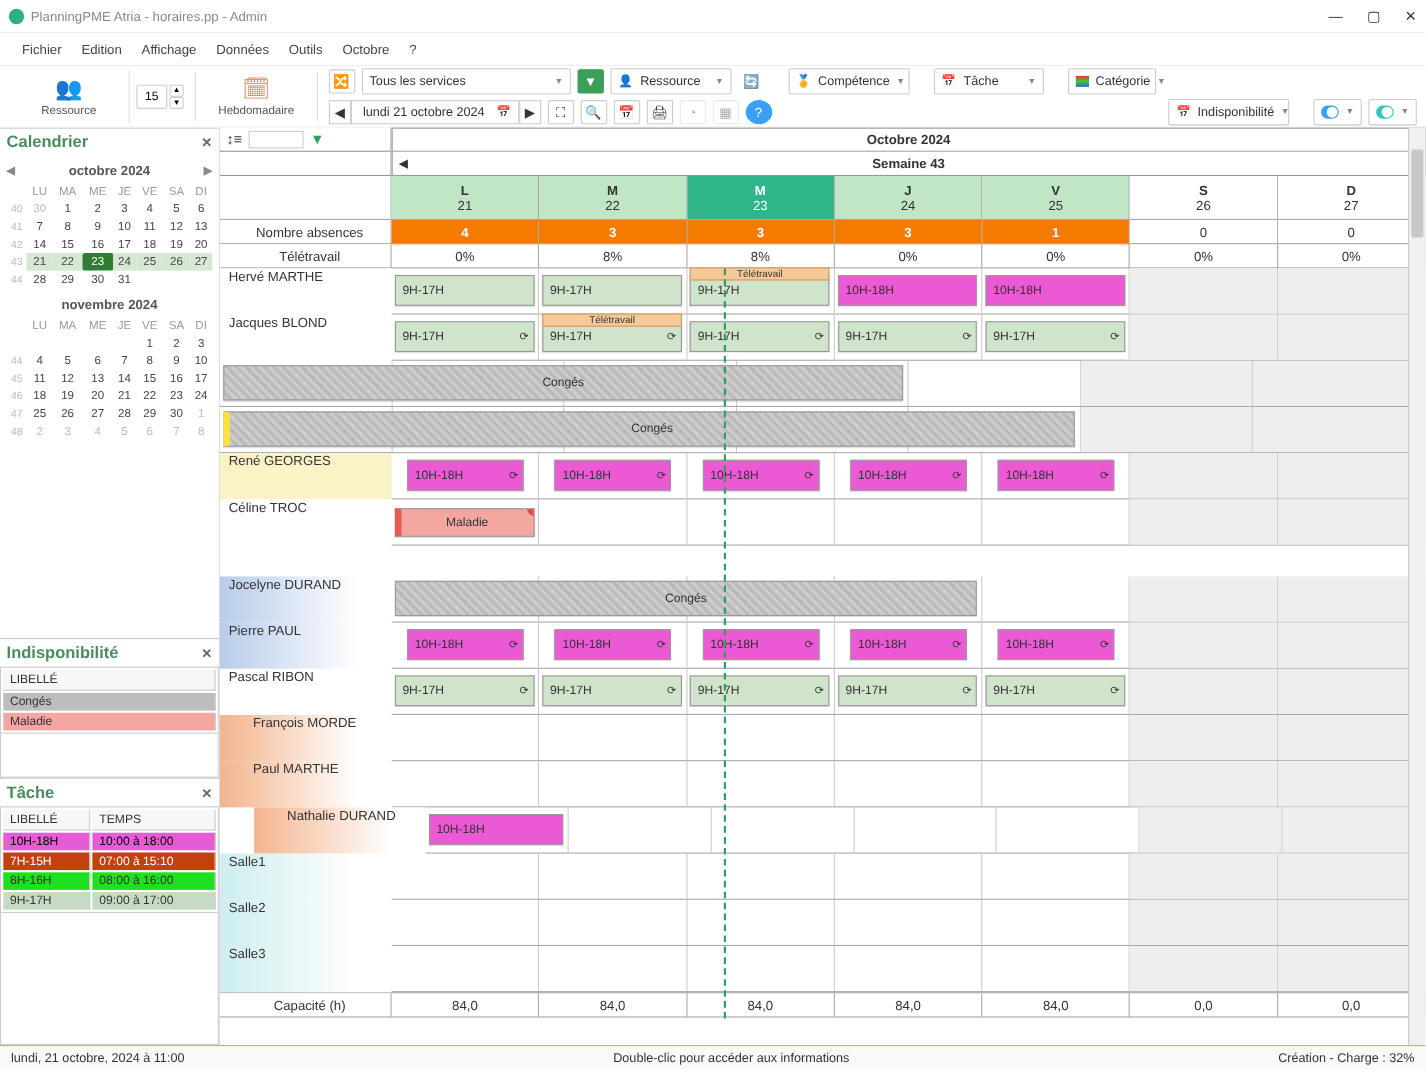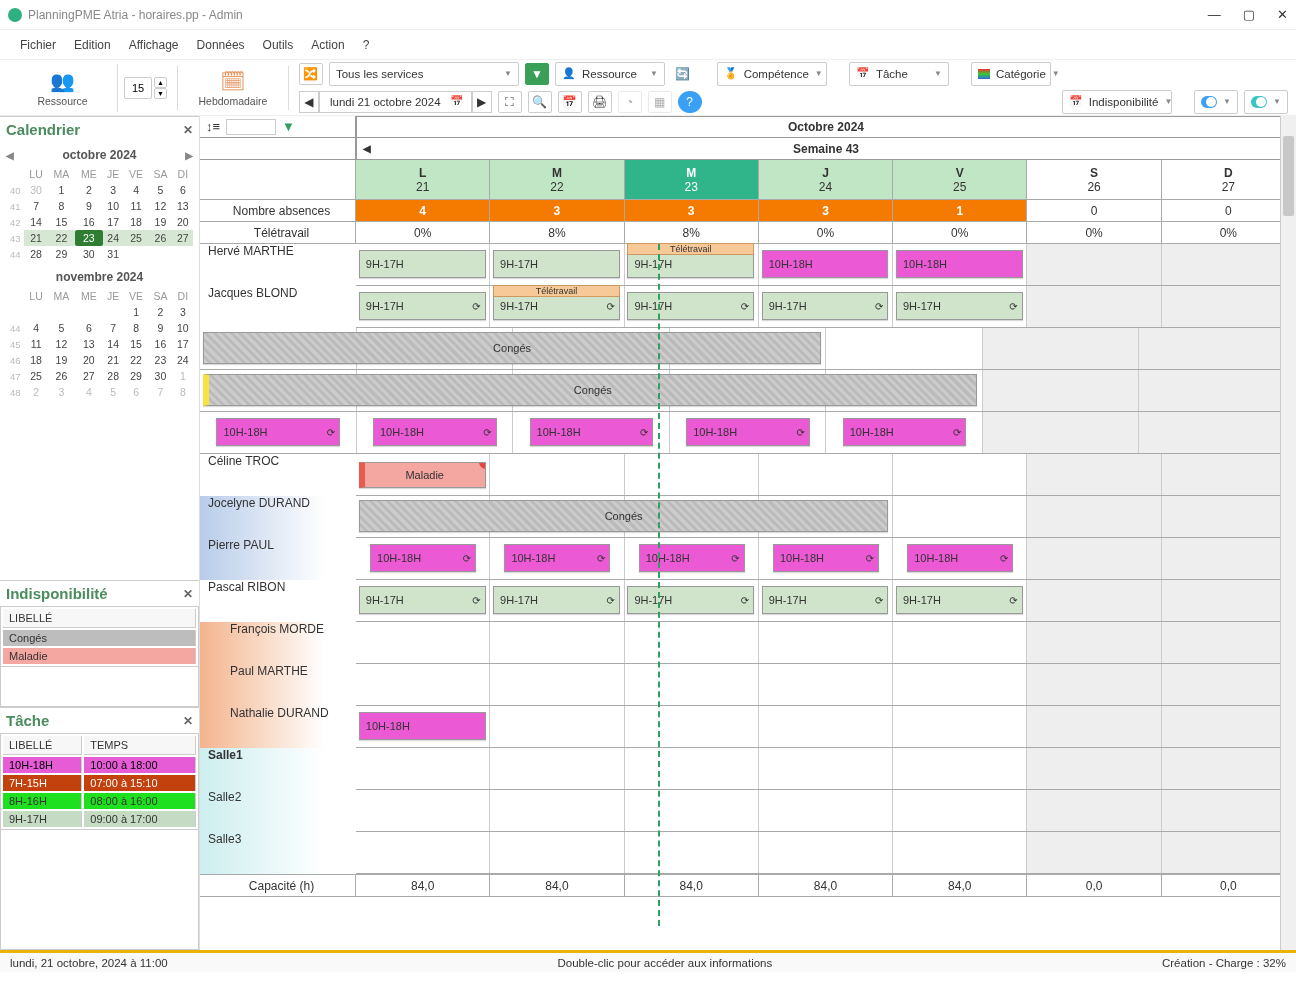--- a/index.html
+++ b/index.html
@@ -97,21 +97,21 @@
 
 .res-grad-green { background: linear-gradient(90deg, #2fb080 0%, #fff 70%); }
 .res-grad-yellow { background:#faf3c6; }
 .res-grad-blue { background: linear-gradient(90deg, #b8cce9 0%, #fff 80%); }
 .res-grad-orange { background: linear-gradient(90deg, #f3b48d 0%, #fff 80%); padding-left: 30px; }
 .res-grad-cyan { background: linear-gradient(90deg, #cdeeef 0%, #fff 80%); }
 
 .cap-row .cell { font-weight:400; }
 .now-line { position:absolute; top:0; bottom:0; border-left:2px dashed #2fa060; z-index:5; pointer-events:none;}
 
-.footer { height:22px; display:flex; align-items:center; padding:0 10px; font-size:11.5px; color:#333; border-top:3px solid #eab308; background:#f9f9f9;}
+.footer { height:22px; display:flex; align-items:center; padding:0 10px; font-size:11.5px; color:#333; border-top:1px solid #eab308; background:#f9f9f9;}
 .footer .mid { flex:1; text-align:center;}
 .footer .right { }
 
 .scrollbar-v { position:absolute; right:0; top:0; bottom:0; width:16px; background:#f0f0f0; border-left:1px solid #ccc;}
 .scrollbar-v .thumb { position:absolute; left:2px; right:2px; top:20px; height:80px; background:#c8c8c8; border-radius:2px;}
 
 
 .ic-people{color:#d46;} .ic-comp{color:#e6a331;} .ic-task{color:#e95b50;} .ic-cat span{display:inline-block;width:12px;height:10px;background:linear-gradient(#e33,#3c3,#36d);} .ic-ind{color:#e95b50;}
 .toggle-blue{width:22px;height:12px;background:#3aa0f5;border-radius:6px;display:inline-block;position:relative;} .toggle-blue::after{content:"";position:absolute;right:1px;top:1px;width:10px;height:10px;background:#fff;border-radius:50%;}
 .toggle-teal{width:22px;height:12px;background:#3ac5c5;border-radius:6px;display:inline-block;position:relative;} .toggle-teal::after{content:"";position:absolute;right:1px;top:1px;width:10px;height:10px;background:#fff;border-radius:50%;}
@@ -128,21 +128,21 @@
     <span>✕</span>
   </div>
 </div>
 
 <div class="menubar" id="menubar">
     <span>Fichier</span>
     <span>Edition</span>
     <span>Affichage</span>
     <span>Données</span>
     <span>Outils</span>
-    <span>Action</span>
+    <span>Octobre</span>
     <span>?</span>
   </div>
 
 <div class="toolbar">
   <div class="tb-group" style="width:110px;border-right:1px solid #ddd;">
     <span class="icon" style="color:#3a6fa5;">👥</span>
     <span class="lbl">Ressource</span>
   </div>
   <div class="tb-row">
     <div style="display:flex;gap:2px;">
@@ -566,20 +566,21 @@
               <div class="daycell " style="left:14.285714285714286%;width:14.285714285714286%;"></div>
               <div class="daycell " style="left:28.571428571428573%;width:14.285714285714286%;"></div>
               <div class="daycell " style="left:42.857142857142854%;width:14.285714285714286%;"></div>
               <div class="daycell " style="left:57.142857142857146%;width:14.285714285714286%;"></div>
               <div class="daycell we" style="left:71.42857142857143%;width:14.285714285714286%;"></div>
               <div class="daycell we" style="left:85.71428571428571%;width:14.285714285714286%;"></div>
               <div class="task conges y" style="left:0.3%;width:70.62857142857143%;">Congés</div>
             </div>
           </div>
           <div class="sched-row" style="display:flex;">
+            <div class="res-col cell res-grad-yellow" style="width:156px;flex-shrink:0;">René GEORGES</div>
             <div class="sched-area" style="flex:1;">
               <div class="daycell " style="left:0%;width:14.285714285714286%;"></div>
               <div class="daycell " style="left:14.285714285714286%;width:14.285714285714286%;"></div>
               <div class="daycell " style="left:28.571428571428573%;width:14.285714285714286%;"></div>
               <div class="daycell " style="left:42.857142857142854%;width:14.285714285714286%;"></div>
               <div class="daycell " style="left:57.142857142857146%;width:14.285714285714286%;"></div>
               <div class="daycell we" style="left:71.42857142857143%;width:14.285714285714286%;"></div>
               <div class="daycell we" style="left:85.71428571428571%;width:14.285714285714286%;"></div>
               <div class="task t1018" style="left:1.5%;width:11.285714285714286%;">10H-18H<span class="sync">⟳</span></div>
               <div class="task t1018" style="left:15.785714285714286%;width:11.285714285714286%;">10H-18H<span class="sync">⟳</span></div>
@@ -594,21 +595,21 @@
               <div class="daycell " style="left:0%;width:14.285714285714286%;"></div>
               <div class="daycell " style="left:14.285714285714286%;width:14.285714285714286%;"></div>
               <div class="daycell " style="left:28.571428571428573%;width:14.285714285714286%;"></div>
               <div class="daycell " style="left:42.857142857142854%;width:14.285714285714286%;"></div>
               <div class="daycell " style="left:57.142857142857146%;width:14.285714285714286%;"></div>
               <div class="daycell we" style="left:71.42857142857143%;width:14.285714285714286%;"></div>
               <div class="daycell we" style="left:85.71428571428571%;width:14.285714285714286%;"></div>
               <div class="task maladie" style="left:0.3%;width:13.485714285714286%;">Maladie<span class="med">+</span></div>
             </div>
           </div>
-          <div class="sched-row" style="display:flex;">
+          <div class="sched-row" style="display:flex;margin-top:28px;">
             <div class="res-col cell res-grad-blue" style="width:156px;flex-shrink:0;">Jocelyne DURAND</div>
             <div class="sched-area" style="flex:1;">
               <div class="daycell " style="left:0%;width:14.285714285714286%;"></div>
               <div class="daycell " style="left:14.285714285714286%;width:14.285714285714286%;"></div>
               <div class="daycell " style="left:28.571428571428573%;width:14.285714285714286%;"></div>
               <div class="daycell " style="left:42.857142857142854%;width:14.285714285714286%;"></div>
               <div class="daycell " style="left:57.142857142857146%;width:14.285714285714286%;"></div>
               <div class="daycell we" style="left:71.42857142857143%;width:14.285714285714286%;"></div>
               <div class="daycell we" style="left:85.71428571428571%;width:14.285714285714286%;"></div>
               <div class="task conges" style="left:0.3%;width:56.34285714285715%;">Congés</div>
@@ -666,33 +667,33 @@
               <div class="daycell " style="left:0%;width:14.285714285714286%;"></div>
               <div class="daycell " style="left:14.285714285714286%;width:14.285714285714286%;"></div>
               <div class="daycell " style="left:28.571428571428573%;width:14.285714285714286%;"></div>
               <div class="daycell " style="left:42.857142857142854%;width:14.285714285714286%;"></div>
               <div class="daycell " style="left:57.142857142857146%;width:14.285714285714286%;"></div>
               <div class="daycell we" style="left:71.42857142857143%;width:14.285714285714286%;"></div>
               <div class="daycell we" style="left:85.71428571428571%;width:14.285714285714286%;"></div>
             </div>
           </div>
           <div class="sched-row" style="display:flex;">
-            <div class="res-col cell res-grad-orange" style="width:156px;flex-shrink:0;">Nathalie DURAND</div>
+            <div class="res-col cell res-grad-orange" style="width:156px;flex-shrink:0;margin-left:31px;">Nathalie DURAND</div>
             <div class="sched-area" style="flex:1;">
               <div class="daycell " style="left:0%;width:14.285714285714286%;"></div>
               <div class="daycell " style="left:14.285714285714286%;width:14.285714285714286%;"></div>
               <div class="daycell " style="left:28.571428571428573%;width:14.285714285714286%;"></div>
               <div class="daycell " style="left:42.857142857142854%;width:14.285714285714286%;"></div>
               <div class="daycell " style="left:57.142857142857146%;width:14.285714285714286%;"></div>
               <div class="daycell we" style="left:71.42857142857143%;width:14.285714285714286%;"></div>
               <div class="daycell we" style="left:85.71428571428571%;width:14.285714285714286%;"></div>
               <div class="task t1018" style="left:0.3%;width:13.485714285714286%;">10H-18H</div>
             </div>
           </div>
-          <div class="sched-row" style="display:flex;font-weight:bold;">
+          <div class="sched-row" style="display:flex;">
             <div class="res-col cell res-grad-cyan" style="width:156px;flex-shrink:0;">Salle1</div>
             <div class="sched-area" style="flex:1;">
               <div class="daycell " style="left:0%;width:14.285714285714286%;"></div>
               <div class="daycell " style="left:14.285714285714286%;width:14.285714285714286%;"></div>
               <div class="daycell " style="left:28.571428571428573%;width:14.285714285714286%;"></div>
               <div class="daycell " style="left:42.857142857142854%;width:14.285714285714286%;"></div>
               <div class="daycell " style="left:57.142857142857146%;width:14.285714285714286%;"></div>
               <div class="daycell we" style="left:71.42857142857143%;width:14.285714285714286%;"></div>
               <div class="daycell we" style="left:85.71428571428571%;width:14.285714285714286%;"></div>
             </div>

